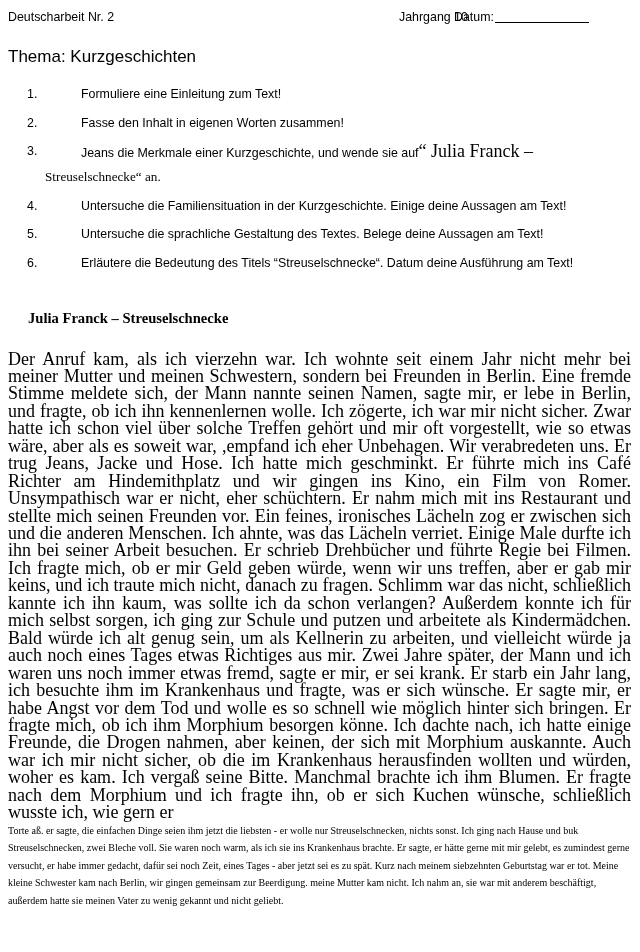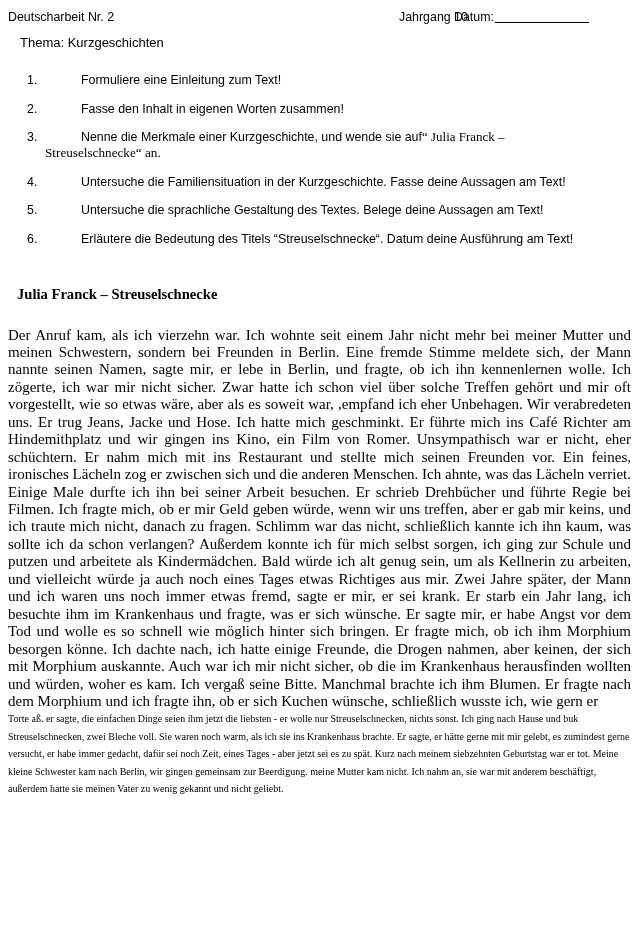--- a/index.html
+++ b/index.html
@@ -54,23 +54,23 @@
   }
   .blank-line {
     display: inline-block;
     width: 94px;
     border-bottom: 1.4px solid #000;
     vertical-align: -2px;
     margin-left: 1px;
   }
 
   .thema-row {
-    padding: 0 20px;
-    margin-top: 4px;
-    font-size: 13px;
+    padding: 0 8px;
+    margin-top: 18px;
+    font-size: 17px;
     line-height: 16px;
   }
 
   
   .task-list {
     margin: 0;
     padding: 0;
     list-style: none;
     margin-top: 21px;
   }
@@ -86,43 +86,43 @@
     position: absolute;
     left: 27px;
     top: 0;
     width: 16px;
     text-align: left;
   }
   .task-text { display: block; margin-left: 36px; }
   
   .serif-frag {
     font-family: "Liberation Serif", serif;
-    font-size: 13px;
+    font-size: 18px;
   }
   .task-cont {
     display: block;
-    margin-top: 0;
+    margin-top: 8px;
     font-family: "Liberation Serif", serif;
     font-size: 13.2px;
   }
 
   
   .story-title {
     font-family: "Liberation Serif", serif;
     font-weight: bold;
     font-size: 14.6px;
     line-height: 18px;
-    margin: 0;
+    margin: 11px;
     padding: 0 17px;
     margin-top: 38px;
   }
 
   .story-body {
     font-family: "Liberation Serif", serif;
-    font-size: 15px;
+    font-size: 18px;
     line-height: 17.45px;
     padding: 0 9px 0 8px;
     margin: 0;
     margin-top: 24px;
     text-align: justify;
     text-justify: inter-word;
     hyphens: none;
   }
   
   .story-body-tail {
@@ -154,27 +154,27 @@
       <span class="task-text">Formuliere eine Einleitung zum Text!</span>
     </li>
 
     <li class="task-item">
       <span class="task-num">2.</span>
       <span class="task-text">Fasse den Inhalt in eigenen Worten zusammen!</span>
     </li>
 
     <li class="task-item">
       <span class="task-num">3.</span>
-      <span class="task-text"><span>Nenne die Merkmale einer Kurzgeschichte, und wende sie auf</span><span class="serif-frag">“ Julia Franck –</span></span>
+      <span class="task-text"><span>Jeans die Merkmale einer Kurzgeschichte, und wende sie auf</span><span class="serif-frag">“ Julia Franck –</span></span>
       <span class="task-cont">Streuselschnecke“ an.</span>
     </li>
 
     <li class="task-item">
       <span class="task-num">4.</span>
-      <span class="task-text">Untersuche die Familiensituation in der Kurzgeschichte. Fasse deine Aussagen am Text!</span>
+      <span class="task-text">Untersuche die Familiensituation in der Kurzgeschichte. Einige deine Aussagen am Text!</span>
     </li>
 
     <li class="task-item">
       <span class="task-num">5.</span>
       <span class="task-text">Untersuche die sprachliche Gestaltung des Textes. Belege deine Aussagen am Text!</span>
     </li>
 
     <li class="task-item">
       <span class="task-num">6.</span>
       <span class="task-text">Erläutere die Bedeutung des Titels “Streuselschnecke“. Datum deine Ausführung am Text!</span>

